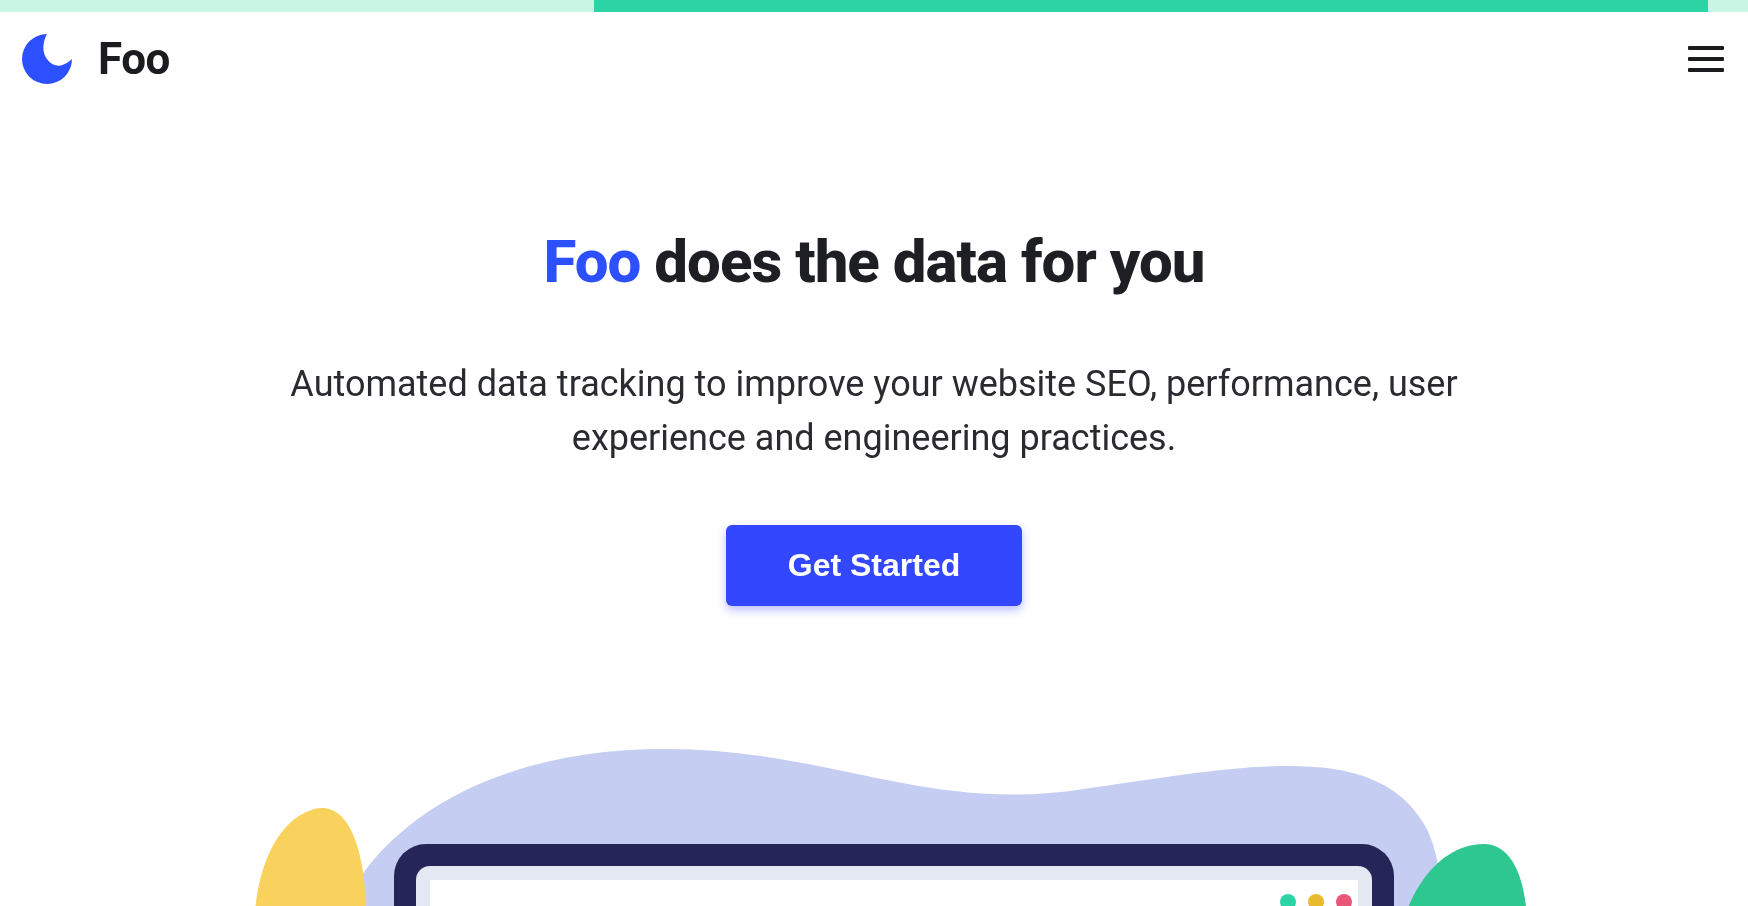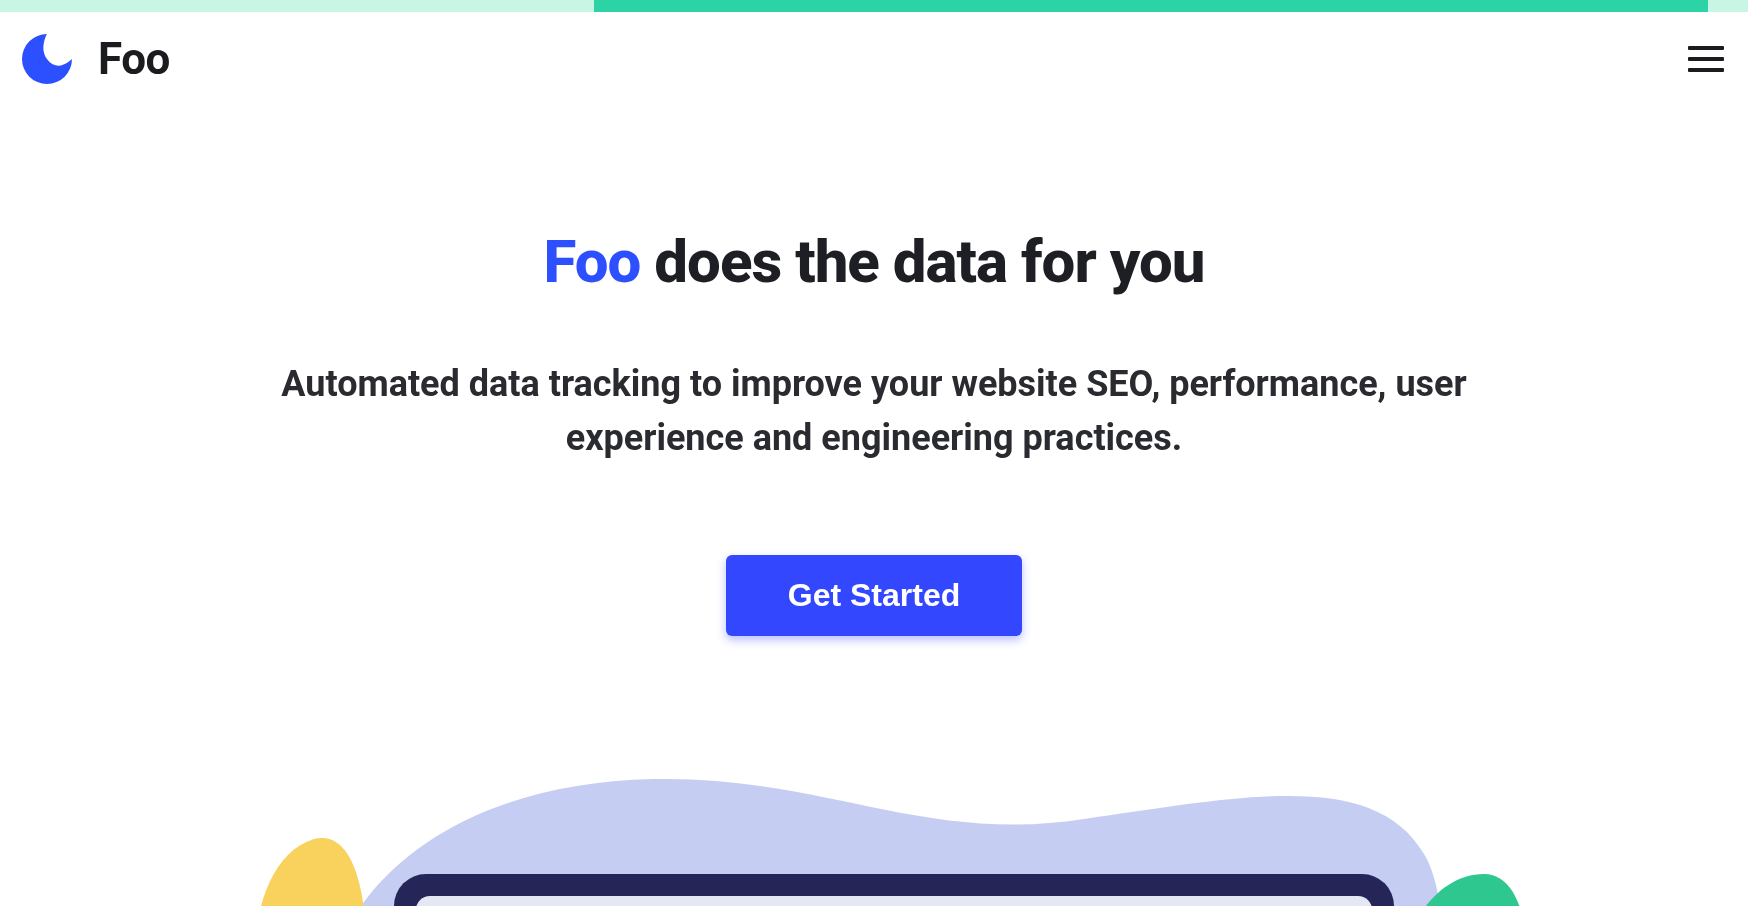--- a/index.html
+++ b/index.html
@@ -76,24 +76,24 @@
       font-weight: 800;
       color: #1e1f24;
       margin-bottom: 60px;
       letter-spacing: -1px;
     }
     .hero-title .brand {
       color: #2c4fff;
     }
     .hero-subtitle {
       font-size: 36px;
-      font-weight: 700;
+      font-weight: 400;
       color: #2a2b30;
       line-height: 1.5;
-      margin-bottom: 90px;
+      margin-bottom: 60px;
     }
     .cta-button {
       display: inline-block;
       background: #3347ff;
       color: #ffffff;
       font-size: 32px;
       font-weight: 600;
       padding: 22px 62px;
       border: none;
       border-radius: 6px;

